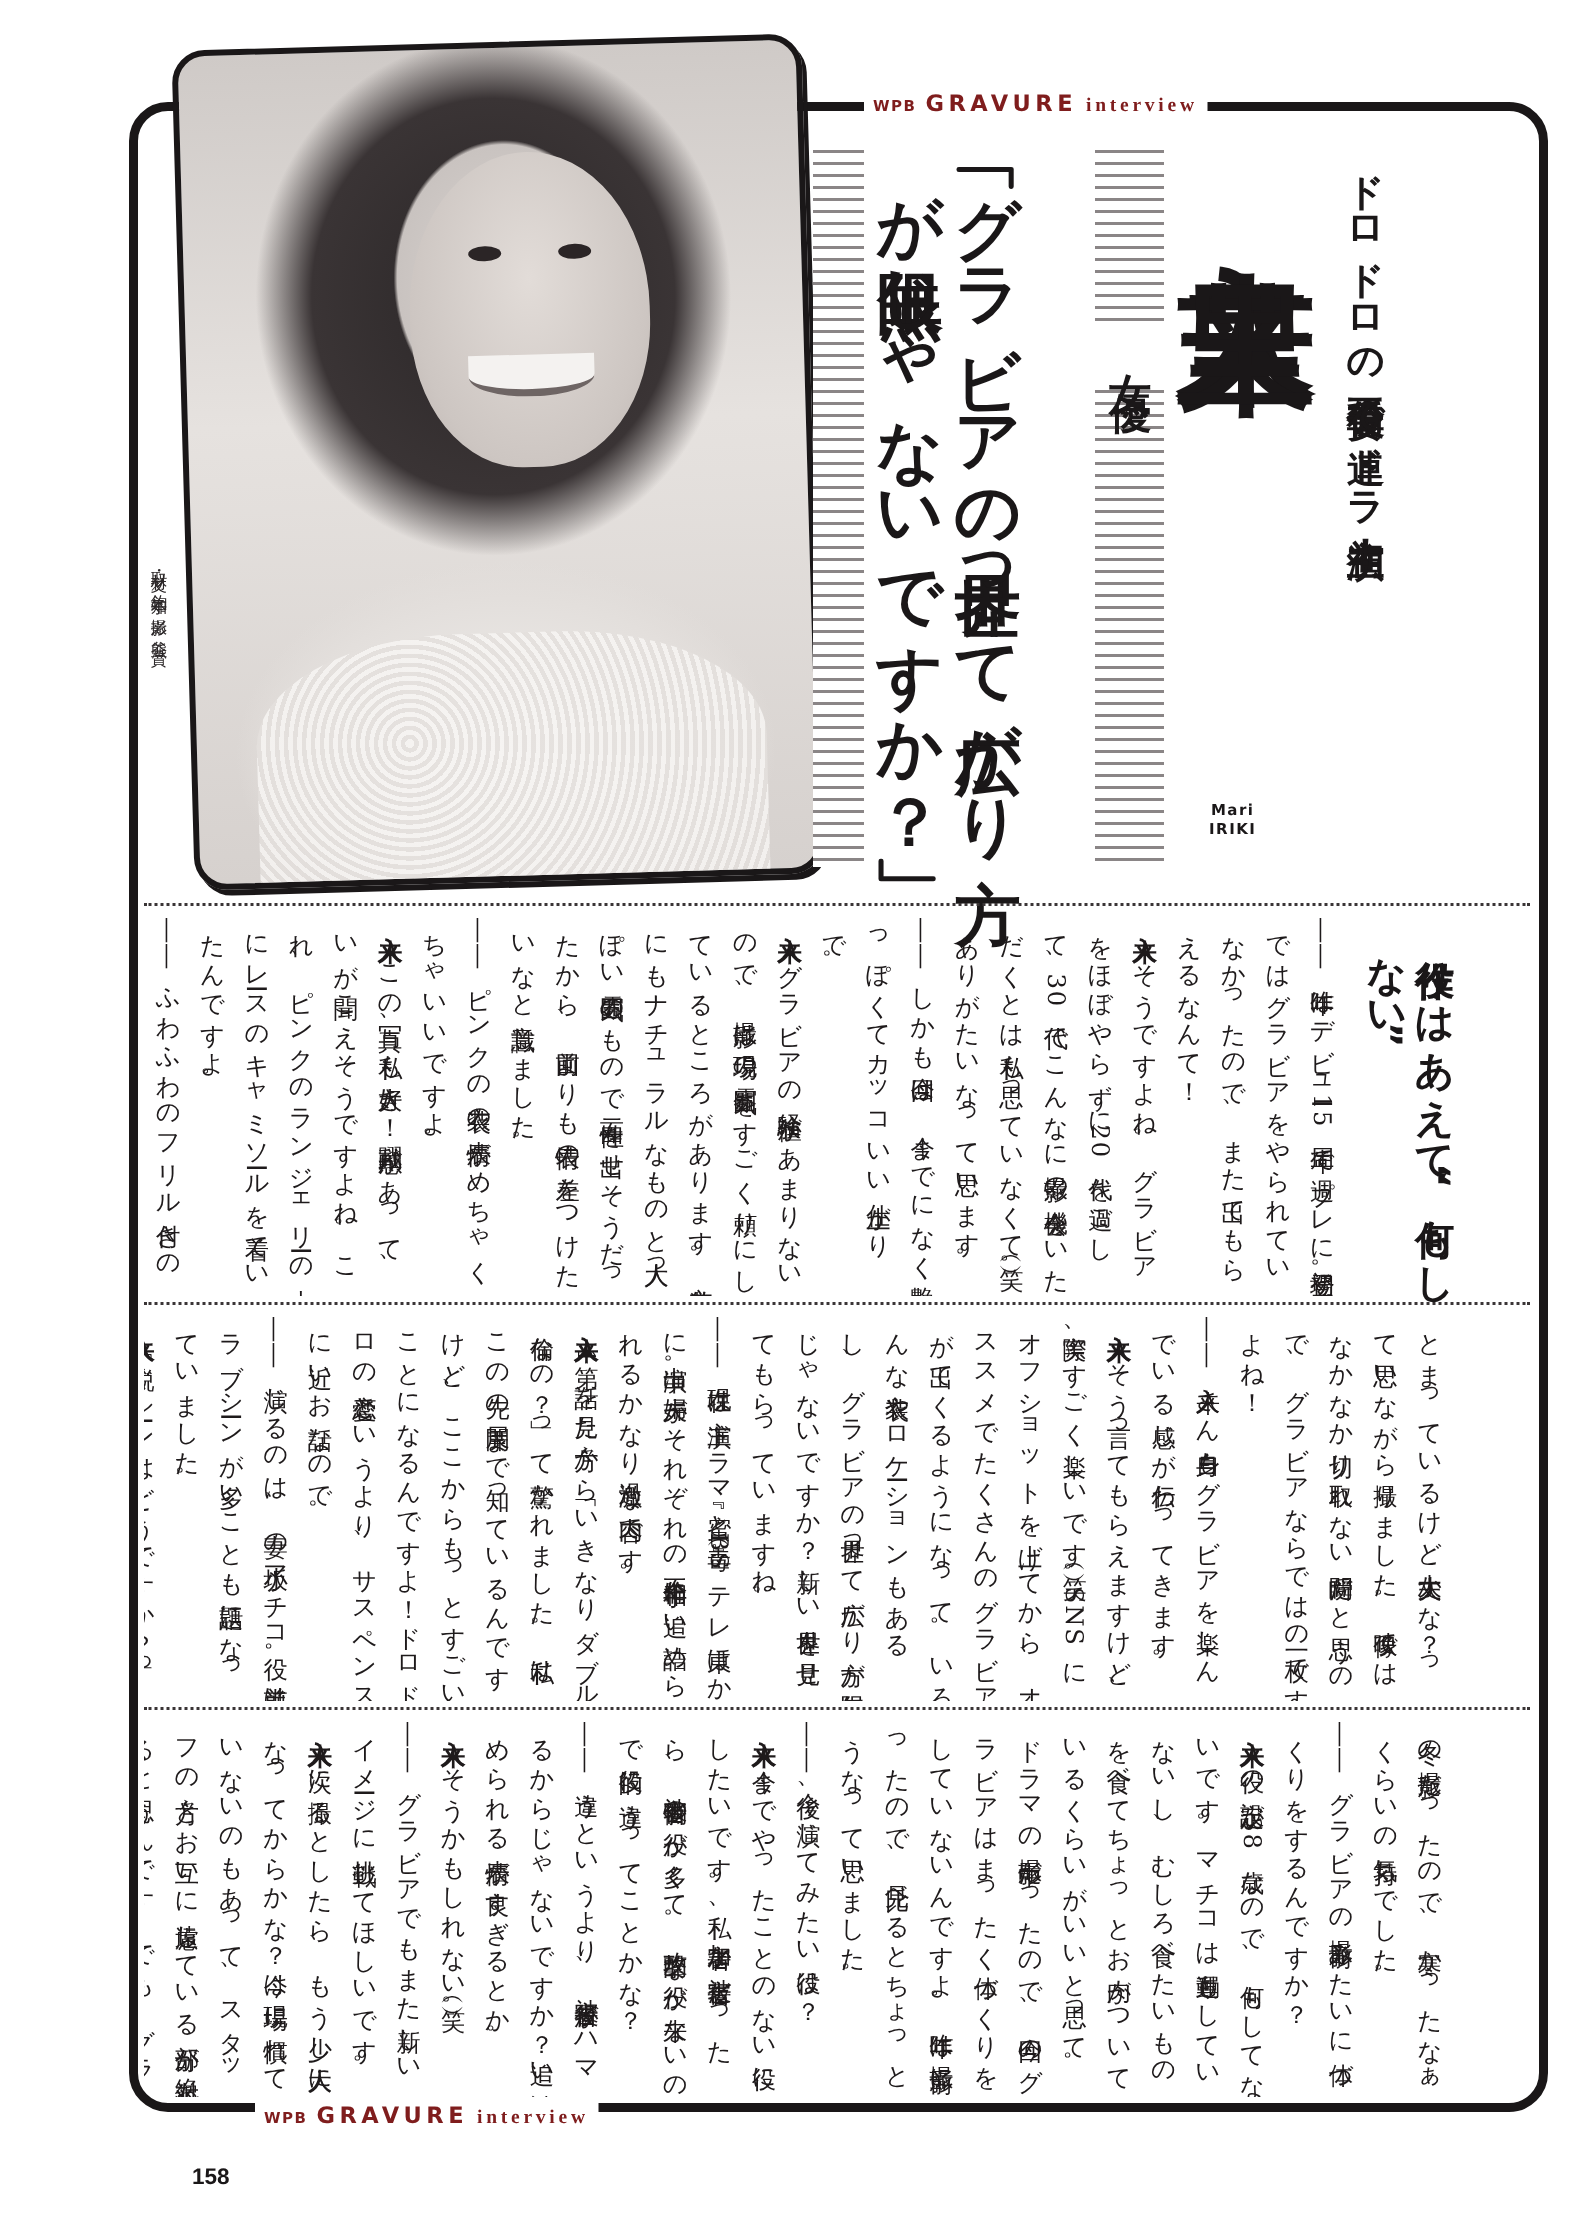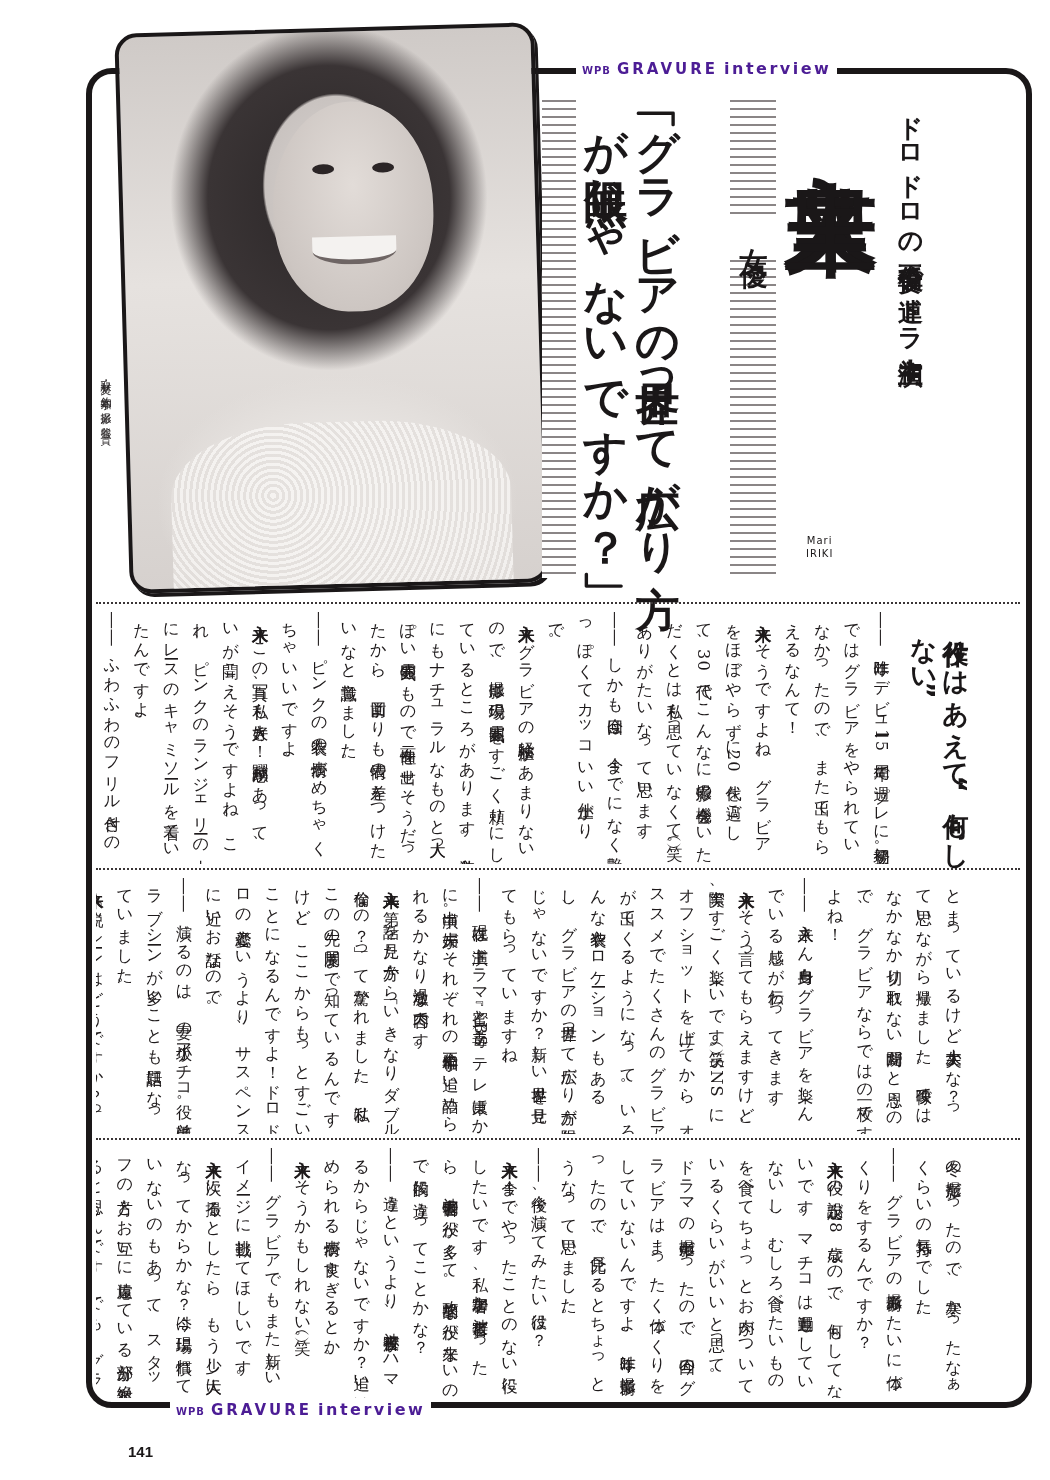--- a/index.html
+++ b/index.html
@@ -5,26 +5,26 @@
   * { box-sizing: border-box; margin: 0; padding: 0; }
   html, body { width: 1050px; height: 1480px; background: #ffffff; overflow: hidden; }
   body { position: relative; font-family: "DejaVu Sans", sans-serif; color: #1a1718; }
 
   .frame {
     position: absolute; left: 86px; top: 68px; width: 946px; height: 1340px;
     border: 6px solid #1a1718; border-radius: 26px;
   }
   .brand {
     position: absolute; background: #fff; padding: 0 6px;
-    font-family: "DejaVu Sans", sans-serif; color: #4c1d95; white-space: nowrap;
+    font-family: "DejaVu Sans", sans-serif; color: #7f1d1d; white-space: nowrap;
     display: flex; align-items: baseline; gap: 6px; height: 20px; line-height: 20px;
   }
   .brand .wpb { font-size: 10px; font-weight: bold; letter-spacing: 1px; }
   .brand .grav { font-size: 15px; font-weight: bold; letter-spacing: 3px; text-align: right; }
-  .brand .intv { font-size: 16px; font-weight: bold; letter-spacing: 2.5px; }
+  .brand .intv { font-size: 13px; font-weight: bold; letter-spacing: 2.5px; font-family: Liberation Serif, serif; }
   .brand-top { left: 576px; top: 59px; }
   .brand-bottom { left: 170px; top: 1400px; }
 
   .photo {
     position: absolute; left: 122px; top: 28px; width: 420px; height: 560px;
     border: 4px solid #1a1718; border-radius: 22px; overflow: hidden;
     transform: rotate(-1.6deg);
     background:
       radial-gradient(ellipse 120px 150px at 52% 28%, #d9d4d1 0%, #c9c3c0 60%, transparent 62%),
       radial-gradient(ellipse 220px 240px at 50% 30%, #2a2627 0%, #3a3435 55%, transparent 72%),
@@ -59,21 +59,21 @@
 
   .tagline {
     position: absolute; left: 894px; top: 98px; height: 420px;
     font-size: 25px; font-weight: bold; line-height: 33px; letter-spacing: 1px;
   }
   .name {
     position: absolute; left: 776px; top: 100px; height: 440px;
     font-size: 92px; font-weight: bold; line-height: 110px; letter-spacing: 6px;
   }
   .romaji {
-    position: absolute; left: 806px; top: 534px; font-size: 10px; font-weight: normal;
+    position: absolute; left: 806px; top: 534px; font-size: 10px; font-weight: bold;
     line-height: 13px; text-align: center; letter-spacing: 1px;
   }
   .role-box {
     position: absolute; left: 730px; top: 100px; width: 46px; height: 478px;
     background: repeating-linear-gradient(180deg, #8a8586 0 2px, #ffffff 2px 8px);
   }
   .role {
     position: absolute; left: 730px; top: 220px; width: 46px; background: #fff;
     font-size: 28px; font-weight: bold; line-height: 46px; padding: 6px 0; letter-spacing: 14px;
     display: flex; justify-content: center;
@@ -181,13 +181,13 @@
     <p><span>――グラビアでもまた新しいイメージに挑戦してほしいです。</span></p>
     <p><span class="sp">入来　</span><span>次に撮るとしたら、もう少し大人になってからかな？今は現場に慣れていないのもあって、スタッフの方々とお互いに遠慮している部分が絶対あると思うんです。でも、グラビアって台本がない分、自由なんだなと思っていて。新しい一面を引き出してくれる方と、その場でディスカッションしながら撮ってみたいですね。</span></p>
   </div>
 
 <div class="brand brand-bottom">
   <span class="wpb">WPB</span>
   <span class="grav">GRAVURE</span>
   <span class="intv">interview</span>
 </div>
 
-<div class="page-num">141</div>
+<div class="page-num">158</div>
 
 </body></html>

